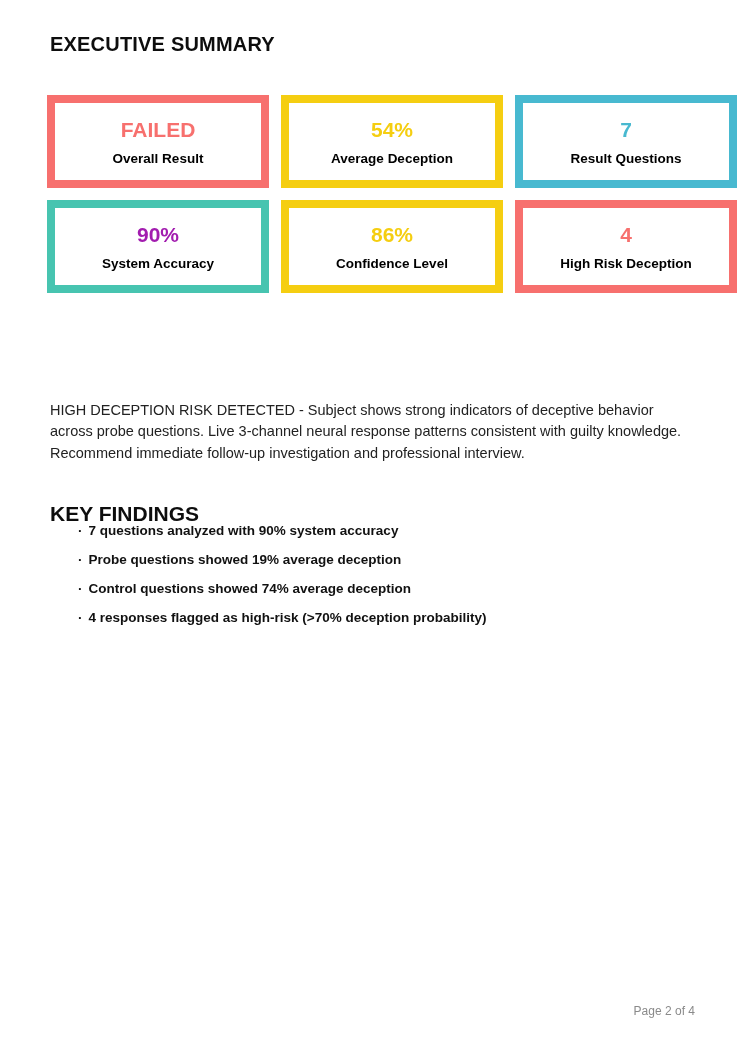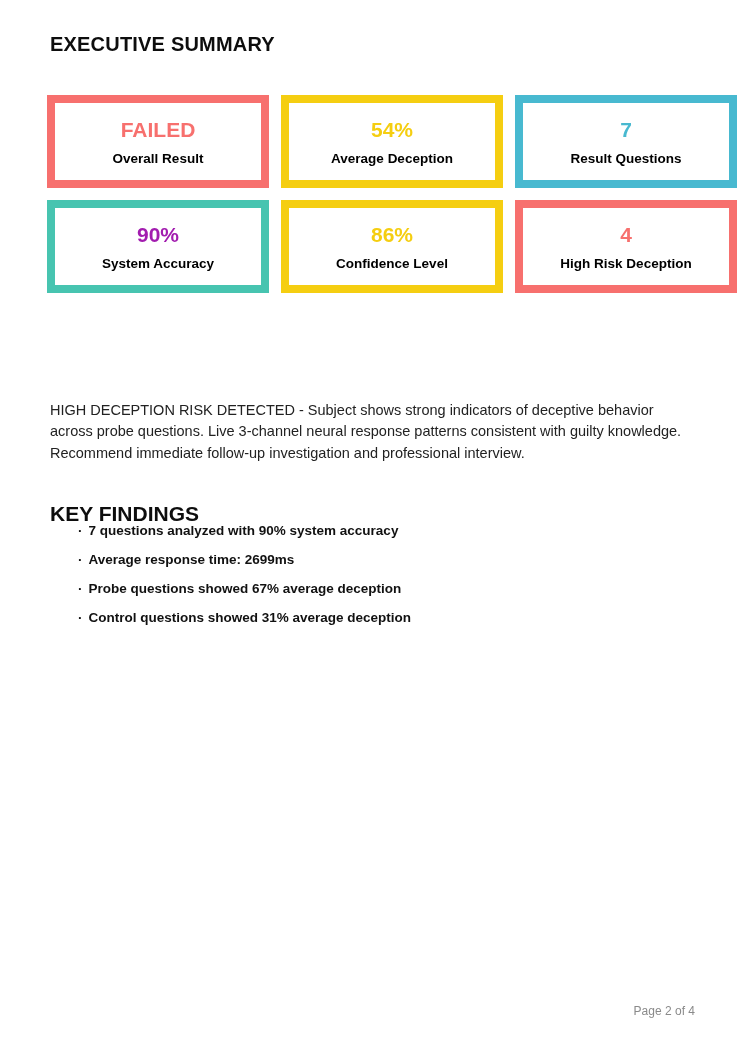--- a/index.html
+++ b/index.html
@@ -138,20 +138,20 @@
       <div class="metric-value" style="color: rgb(247, 112, 110);">4</div>
       <div class="metric-label">High Risk Deception</div>
     </div>
   </div>
 
   <p class="pa-body">HIGH DECEPTION RISK DETECTED - Subject shows strong indicators of deceptive behavior across probe questions. Live 3-channel neural response patterns consistent with guilty knowledge. Recommend immediate follow-up investigation and professional interview.</p>
 
   <h2 class="section-heading kf-heading">KEY FINDINGS</h2>
   <ul class="kf-list">
     <li class="kf-item"><span class="kf-bullet">·</span><span>7 questions analyzed with 90% system accuracy</span></li>
-    <li class="kf-item"><span class="kf-bullet">·</span><span>Average response time: 2699ms</span></li>
-    <li class="kf-item"><span class="kf-bullet">·</span><span>Probe questions showed 67% average deception</span></li>
-    <li class="kf-item"><span class="kf-bullet">·</span><span>Control questions showed 31% average deception</span></li>
+    <li class="kf-item"><span class="kf-bullet">·</span><span>Probe questions showed 19% average deception</span></li>
+    <li class="kf-item"><span class="kf-bullet">·</span><span>Control questions showed 74% average deception</span></li>
+    <li class="kf-item"><span class="kf-bullet">·</span><span>4 responses flagged as high-risk (&gt;70% deception probability)</span></li>
   </ul>
 
   <div class="page-footer">Page 2 of 4</div>
 
 </div>
 
 </body></html>

